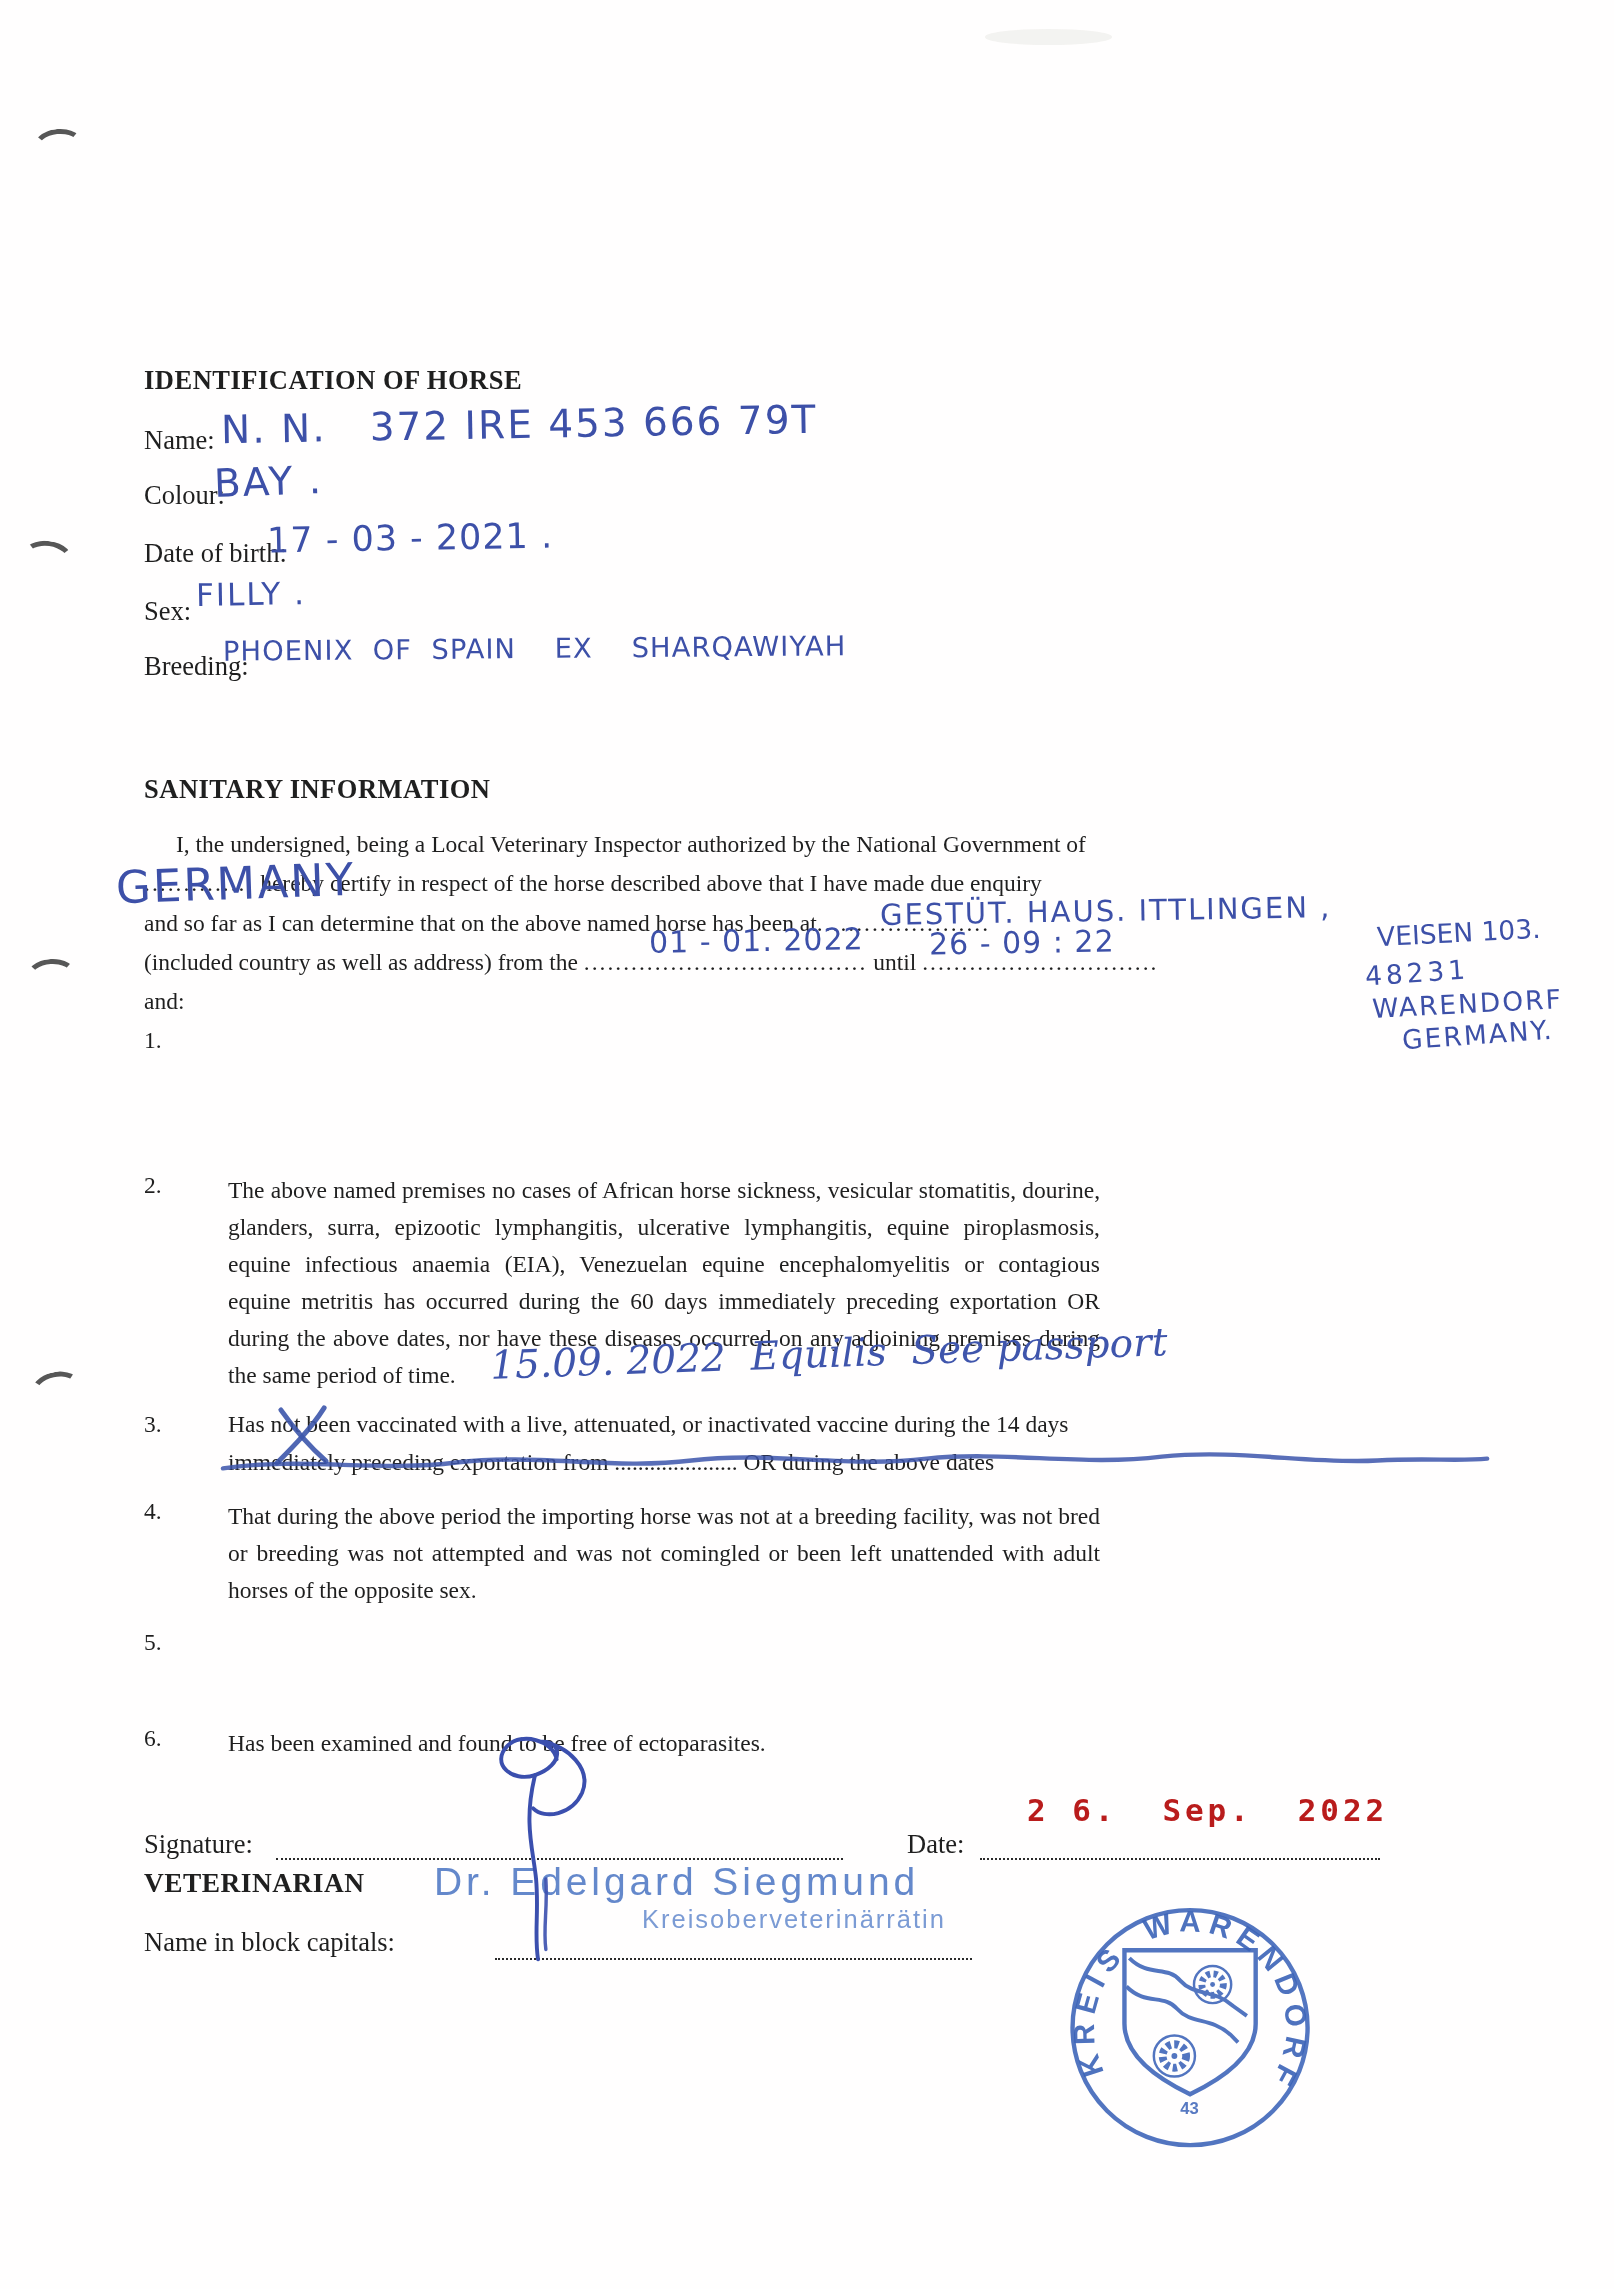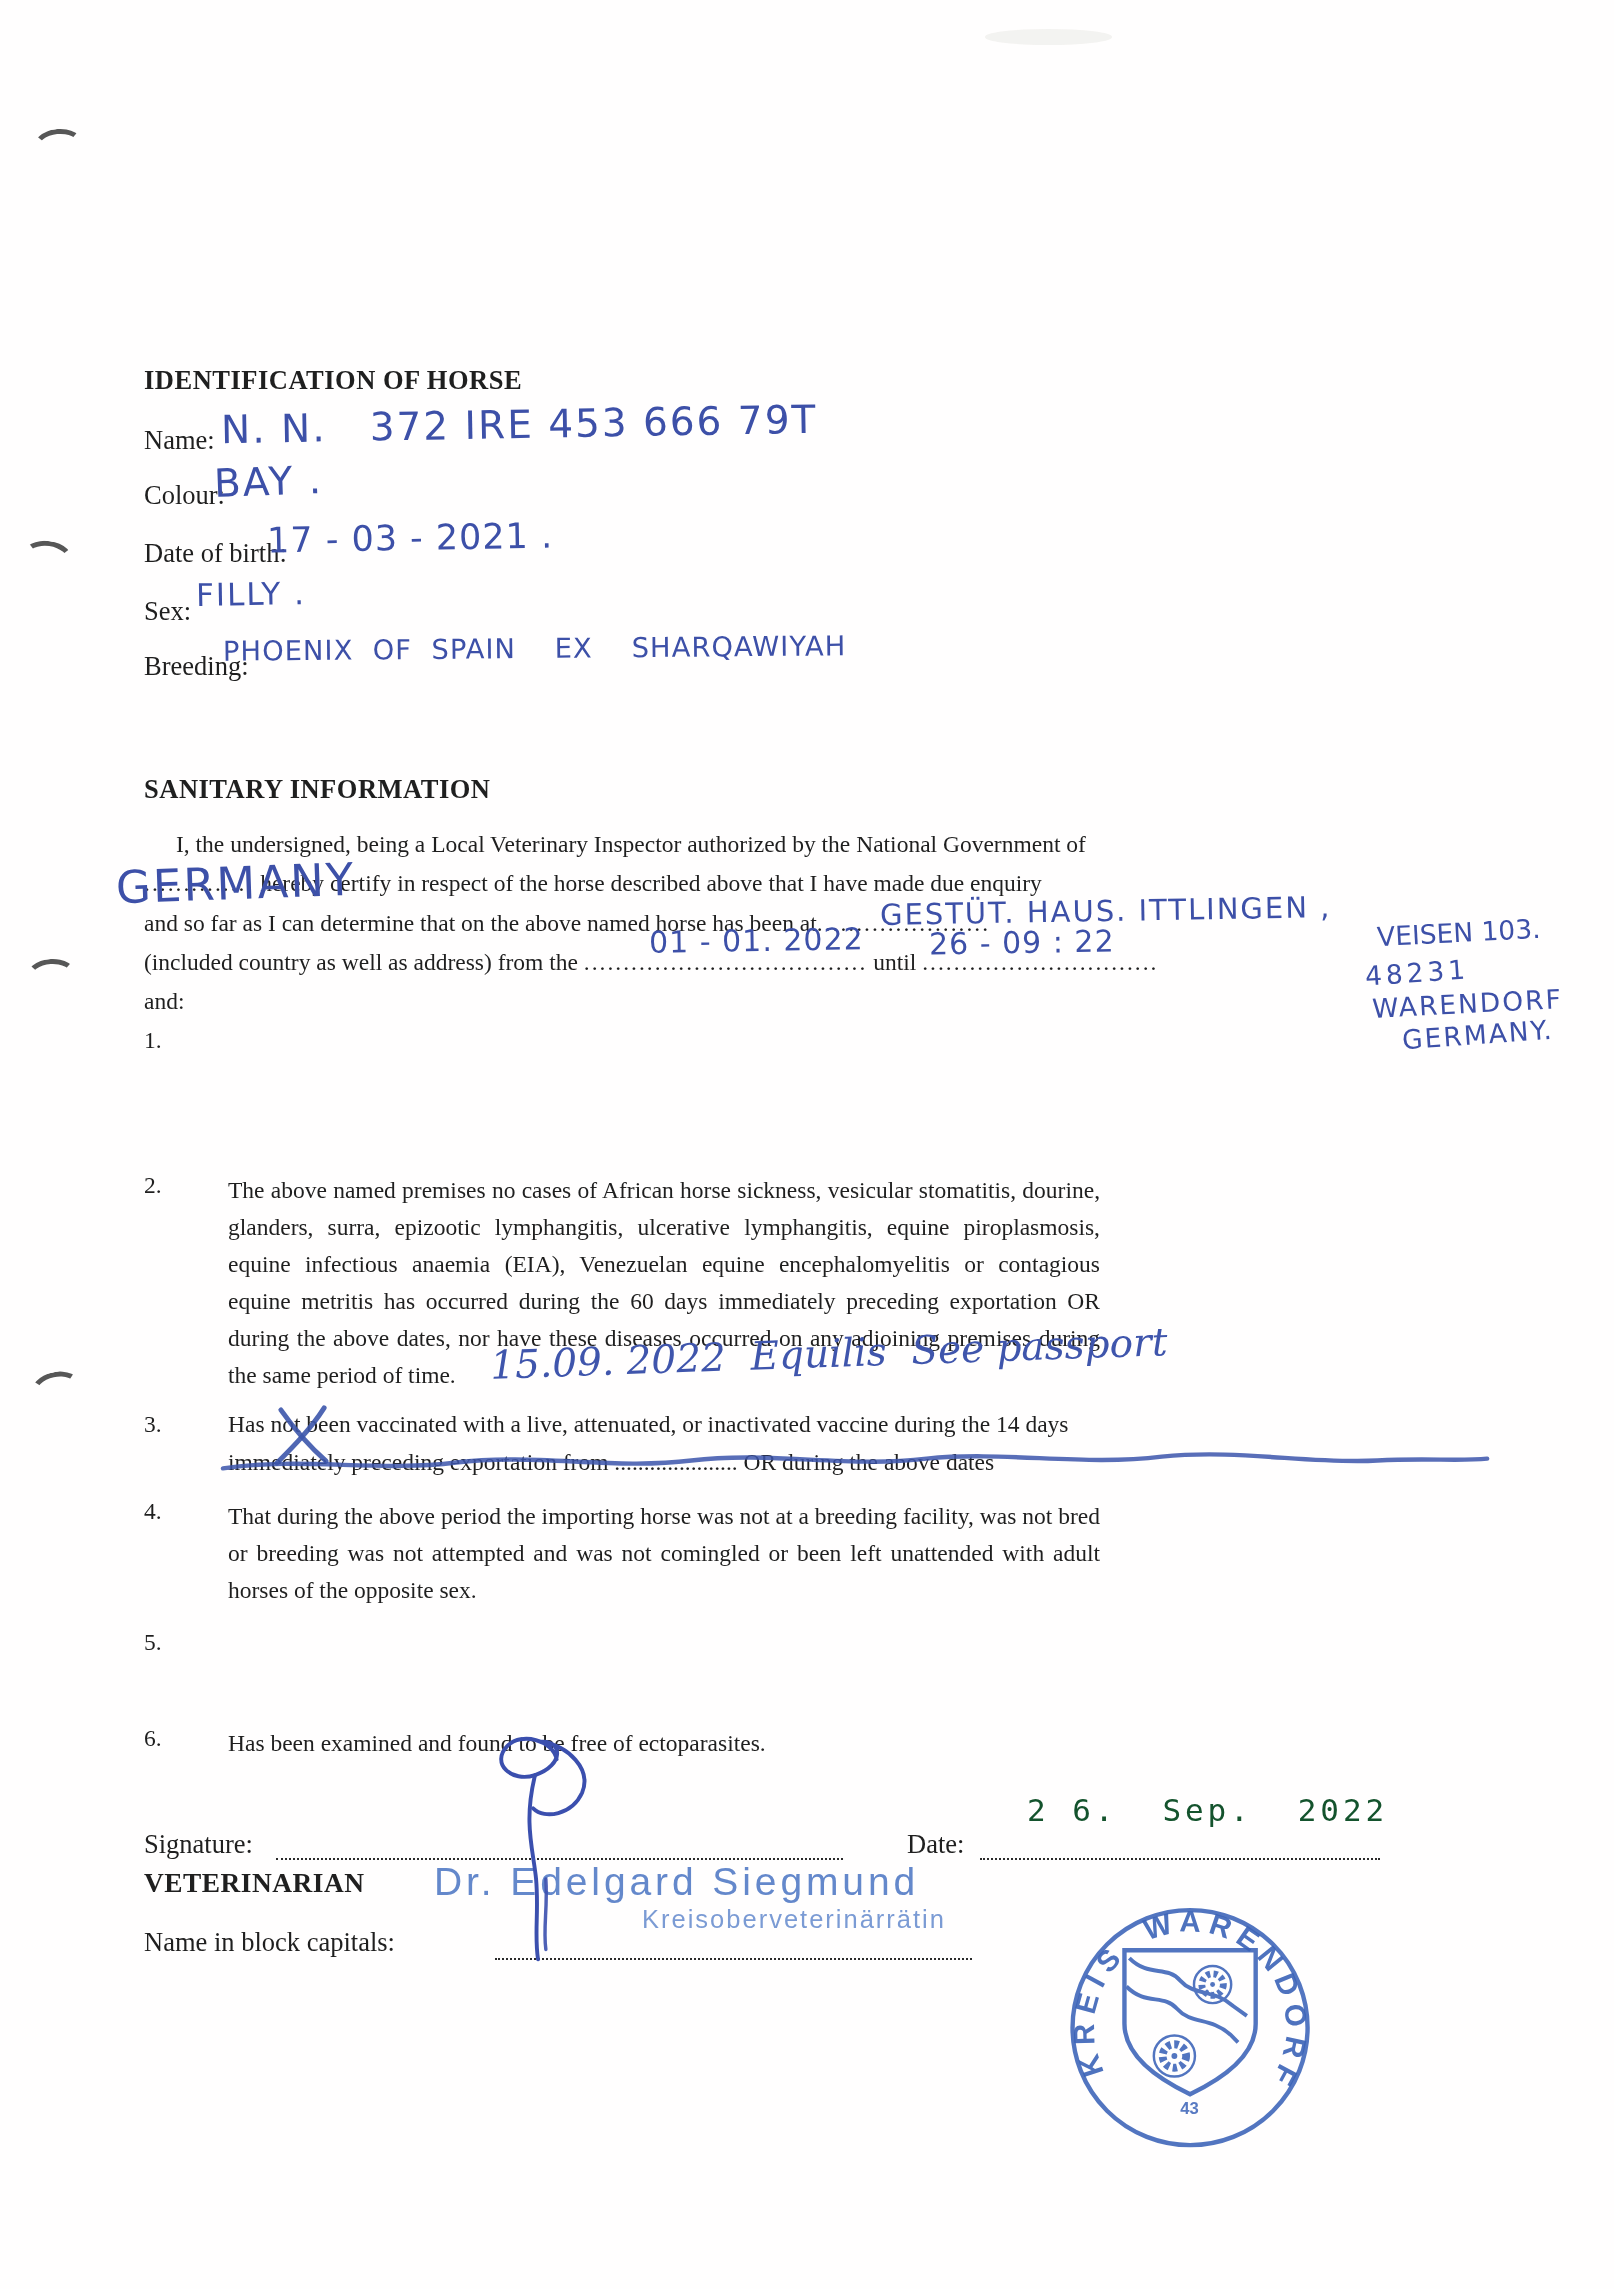--- a/index.html
+++ b/index.html
@@ -10,21 +10,21 @@
   .label{font-size:26.5px;}
   .h{font-weight:bold;font-size:26.5px;letter-spacing:0.5px;}
   .block{position:absolute;width:872px;font-size:23.5px;line-height:37px;text-align:justify;}
   .num{position:absolute;font-size:23.5px;}
   .hw{position:absolute;white-space:pre;font-family:"DejaVu Sans",sans-serif;color:#3d50a8;}
   .cursive{font-family:"DejaVu Serif",serif;font-style:italic;}
   .dots{letter-spacing:2px;}
   .dotline{position:absolute;height:0;border-bottom:2.9px dotted #2b2b2b;}
   .stampname{position:absolute;white-space:pre;font-family:"Liberation Sans",sans-serif;color:#6488cb;}
   .datestamp{position:absolute;white-space:pre;font-family:"DejaVu Sans Mono",monospace;
-             font-weight:normal;color:#14532d;}
+             font-weight:bold;color:#b91c1c;}
   .crescent{position:absolute;width:41px;height:25.5px;border:5.9px solid transparent;
             border-top:5.9px solid #3a3a3a;border-radius:50%;opacity:.85;}
   .smudge{position:absolute;background:#e9e9e6;border-radius:50%;opacity:.55;}
   svg{position:absolute;overflow:visible;}
 </style>
 </head>
 <body>
 
 <div class="page">
 

